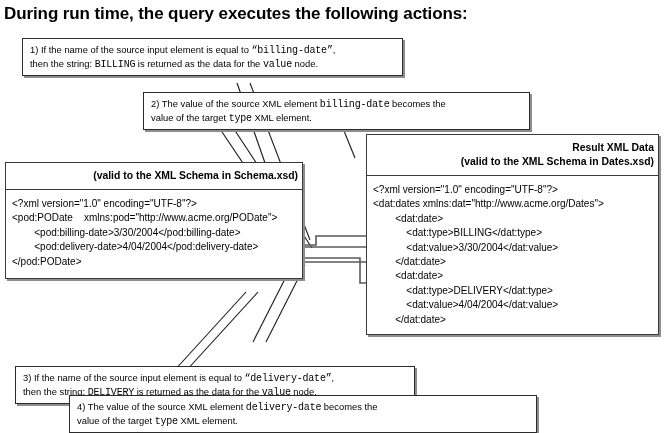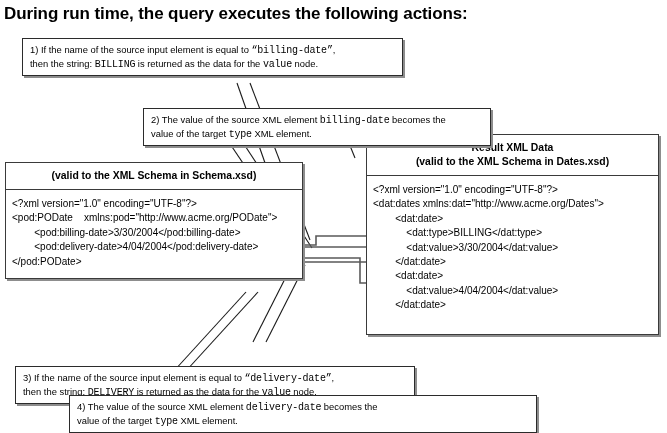--- a/index.html
+++ b/index.html
@@ -64,21 +64,21 @@
     position: absolute;
     box-sizing: border-box;
     border: 1.4px solid #3a3a3a;
     background: #ffffff;
     box-shadow: 2px 2px 0 0 #8d8d8d;
     z-index: 2;
   }
   .panel-head {
     box-sizing: border-box;
     border-bottom: 1.4px solid #3a3a3a;
-    text-align: center;
+    text-align: right;
     font-size: 10.4px;
     font-weight: bold;
     line-height: 14px;
     padding: 6px 4px 6px 4px;
   }
   .panel-head .ln { display: block; white-space: nowrap; }
   .panel-body {
     position: relative;
     padding: 7px 4px 6px 6px;
     font-size: 10px;
@@ -139,38 +139,39 @@
     <g stroke="#5a5a5a" stroke-width="1.6" fill="none">
       <path d="M303,258 L360,258 L360,283 L455,283" marker-end="url(#arr)"></path>
     </g>
   </svg>
 
   <div class="callout" style="left:22px; top:38px; width:381px;">
     <span class="ln"><span>1) If the name of the source input element is equal to </span><span class="mono">“billing-date”</span><span>,</span></span>
     <span class="ln"><span>then the string: </span><span class="mono">BILLING</span><span> is returned as the data for the </span><span class="mono">value</span><span> node.</span></span>
   </div>
 
-  <div class="callout" style="left:143px; top:92px; width:348px;margin-top:16px;">
+  <div class="callout" style="left:143px; top:92px; width:387px;">
     <span class="ln"><span>2) The value of the source XML element </span><span class="mono">billing-date</span><span> becomes the</span></span>
     <span class="ln"><span>value of the target </span><span class="mono">type</span><span> XML element.</span></span>
   </div>
 
   <div class="panel" style="left:366px; top:134px; width:293px; height:201px;">
     <div class="panel-head">
       <span class="ln">Result XML Data</span>
       <span class="ln">(valid to the XML Schema in Dates.xsd)</span>
     </div>
     <div class="panel-body">
       <span class="ln">&lt;?xml version="1.0" encoding="UTF-8"?&gt;</span>
       <span class="ln">&lt;dat:dates xmlns:dat="http://www.acme.org/Dates"&gt;</span>
       <span class="ln">        &lt;dat:date&gt;</span>
       <span class="ln">            &lt;dat:type&gt;BILLING&lt;/dat:type&gt;</span>
       <span class="ln">            &lt;dat:value&gt;3/30/2004&lt;/dat:value&gt;</span>
       <span class="ln">        &lt;/dat:date&gt;</span>
       <span class="ln">        &lt;dat:date&gt;</span>
+      <span class="ln">            &lt;dat:type&gt;DELIVERY&lt;/dat:type&gt;</span>
       <span class="ln">            &lt;dat:value&gt;4/04/2004&lt;/dat:value&gt;</span>
       <span class="ln">        &lt;/dat:date&gt;</span>
     </div>
   </div>
 
   <div class="panel" style="left:5px; top:162px; width:298px; height:117px;">
     <div class="panel-head">
       <span class="ln">(valid to the XML Schema in Schema.xsd)</span>
     </div>
     <div class="panel-body">

